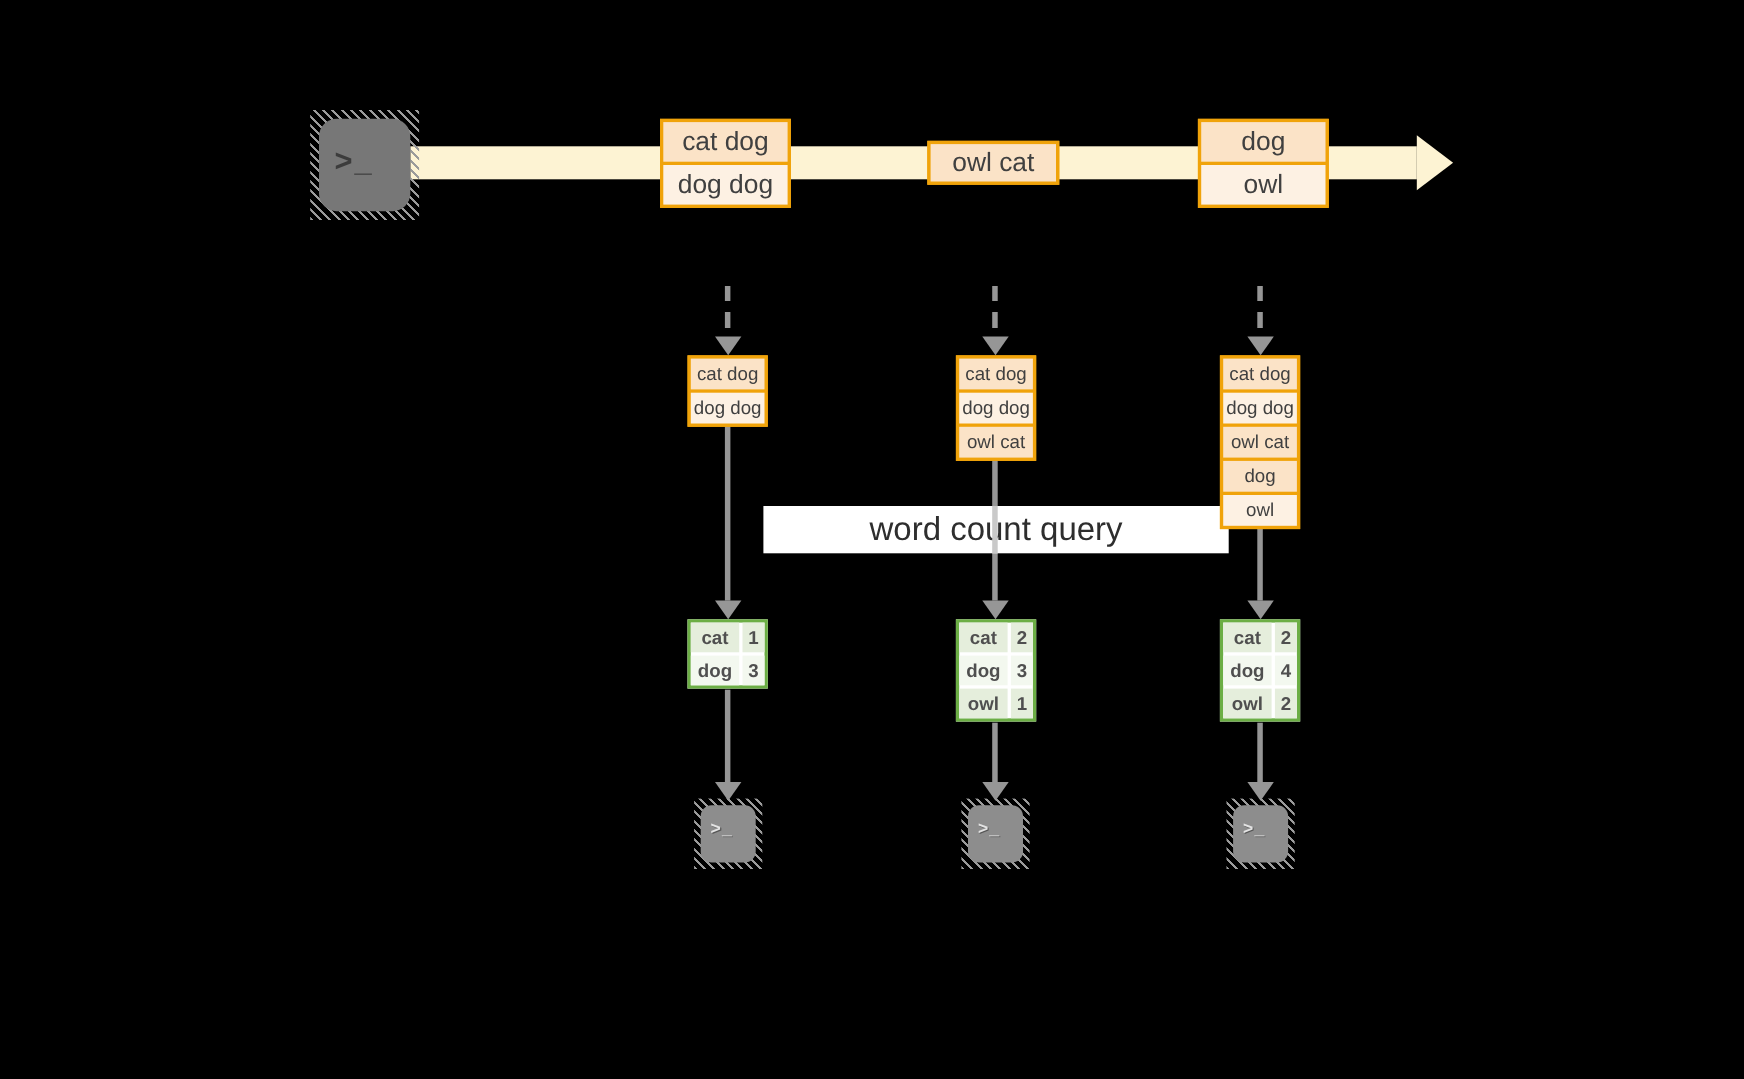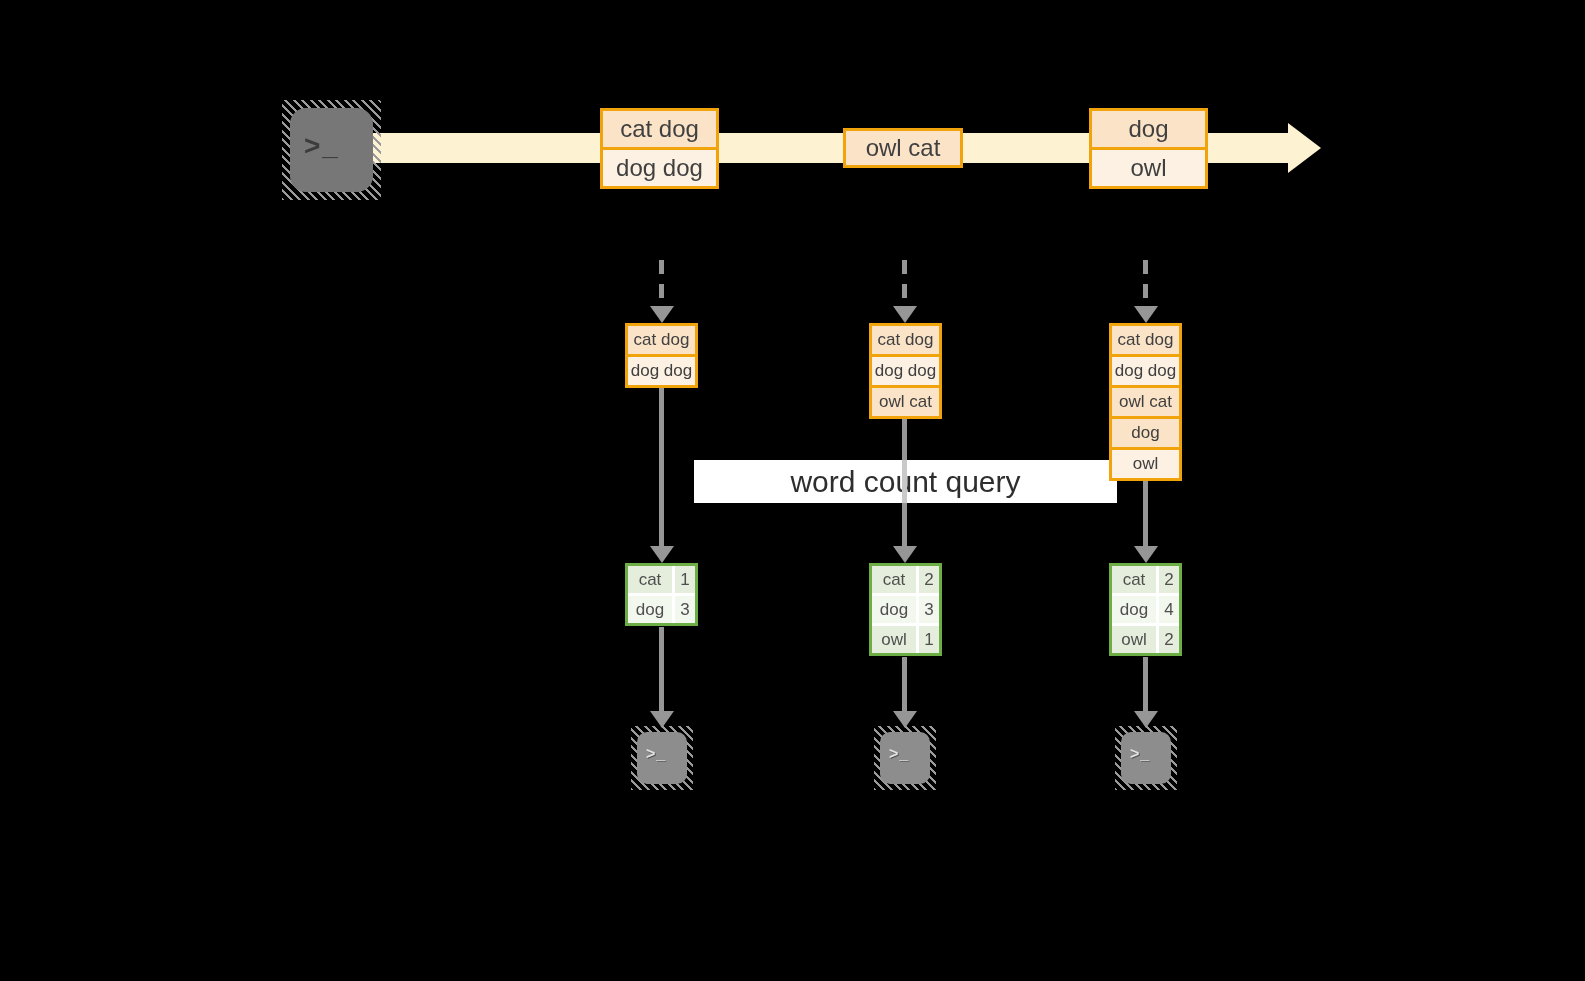--- a/index.html
+++ b/index.html
@@ -56,21 +56,21 @@
   .c1{left:659px;} .c2{left:902px;} .c3{left:1143px;}
   .h1{left:650px;} .h2{left:893px;} .h3{left:1134px;}
 
   
   .banner{left:694px;top:460px;width:423px;height:43px;background:#fff;z-index:3;
     display:flex;align-items:center;justify-content:center;}
   .banner span{font-size:30px;font-weight:300;color:#2e2e2e;letter-spacing:0px;}
   .banner-line{left:902px;top:460px;width:5px;height:43px;background:#c9c9c9;z-index:3;}
 
   
-  .gtable{border:3px solid #6cae45;background:#fff;z-index:4;}
+  .gtable{border:3px solid #6cae45;background:#fff;z-index:4;font-weight:bold;}
   .gtable .trow{display:flex;}
   .gtable .trow + .trow{margin-top:3px;}
   .gtable .cell{height:27px;line-height:27px;font-size:17px;text-align:center;color:#4f4f4f;}
   .gtable .word{width:44px;}
   .gtable .num{width:20px;margin-left:3px;}
   .g1{left:625px;top:563px;}
   .g2{left:869px;top:563px;}
   .g3{left:1109px;top:563px;}
 </style>
 </head>

